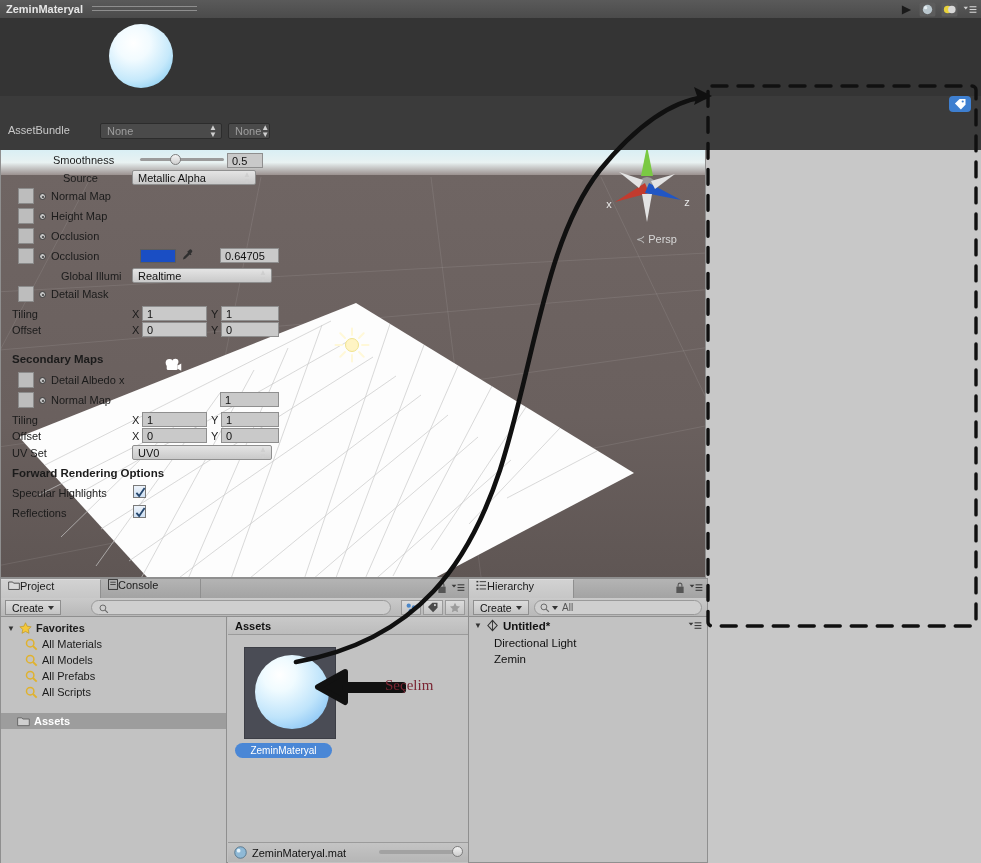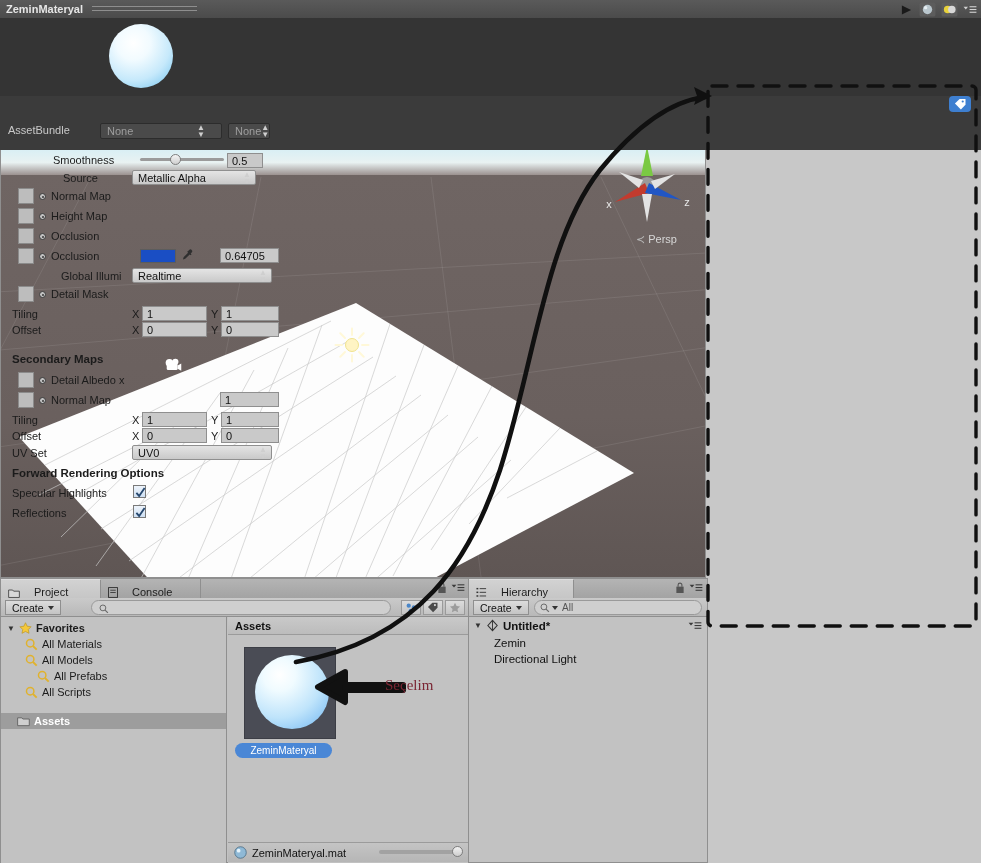--- a/index.html
+++ b/index.html
@@ -40,21 +40,21 @@
   .tb-single { position:absolute; top:5px; height:22px; display:flex; align-items:center;
                gap:5px; padding:0 9px; border:1px solid #8d8d8d; border-radius:3px;
                background:linear-gradient(#e2e2e2,#c6c6c6); font-size:11px; white-space:nowrap; }
   .caret { width:0;height:0;border-left:3.5px solid transparent;border-right:3.5px solid transparent;
            border-top:4px solid #333; display:inline-block; }
 
   
   .panel { position:absolute; background:#c2c2c2; border:1px solid #8f8f8f; }
   .tabstrip { position:absolute; left:0; top:0; height:19px; width:100%;
               background:linear-gradient(#b4b4b4,#a3a3a3); }
-  .tab { position:absolute; top:0; height:19px; display:flex; align-items:flex-end; gap:14px;
+  .tab { position:absolute; top:0; height:19px; display:flex; align-items:flex-start; gap:0;
          padding:0 10px 0 7px; font-size:11px; color:#1c1c1c; white-space:nowrap;
          border-right:1px solid #8f8f8f; }
   .tab.active { background:linear-gradient(#d2d2d2,#c6c6c6); border-top:1px solid #ddd; }
   .tab-right { position:absolute; right:4px; top:3px; display:flex; gap:4px; align-items:center; }
 
   
   #scene { left:0; top:84px; width:706px; height:494px; overflow:hidden; }
   .scene-toolbar { position:absolute; left:0; top:19px; width:100%; height:20px;
                    background:linear-gradient(#cacaca,#b8b8b8); border-bottom:1px solid #8f8f8f;
                    display:flex; align-items:center; }
@@ -174,21 +174,21 @@
   .prev-body { position:absolute; left:0; top:18px; width:100%; height:78px; background:#343434; }
   .prev-sphere { position:absolute; left:109px; top:6px; width:64px; height:64px; border-radius:50%;
                  background:radial-gradient(circle at 38% 30%, #ffffff 0%, #f2fbff 28%, #c6e9fb 62%, #8fd0f2 85%, #6fb8e0 100%); }
   .prev-sub { position:absolute; left:0; top:96px; width:100%; height:22px; background:#3b3b3b; }
   .tag-badge { position:absolute; right:10px; top:0px; width:22px; height:16px; border-radius:4px;
                background:#3e7fd0; display:flex; align-items:center; justify-content:center; }
   .prev-bottom { position:absolute; left:0; top:118px; width:100%; height:32px; background:#3b3b3b; }
   .ab-lbl { position:absolute; left:8px; top:6px; font-size:11px; color:#c9c9c9; }
   .dark-dd { position:absolute; height:16px; background:#4a4a4a; border:1px solid #2c2c2c;
              border-radius:2px; color:#9e9e9e; font-size:11px; display:flex;
-             align-items:center; justify-content:space-between; padding:0 16px 0 6px; }
+             align-items:center; justify-content:space-between; padding:0 4px 0 6px; }
   .updown { font-size:8px; line-height:7px; color:#cfcfcf; text-align:center; }
 
   
   .anno { position:absolute; pointer-events:none; }
   .anno-text { position:absolute; font-size:15px; color:#7a2533; font-family:Liberation Serif, serif; }
 </style>
 </head>
 <body>
 
 <div id="app">
@@ -580,21 +580,21 @@
         </svg>
         <span>All Materials</span>
       </div>
       <div class="tree-row" style="padding-left:24px">
         <svg width="13" height="13" viewBox="0 0 14 14">
           <circle cx="5.6" cy="5.6" r="4" fill="none" stroke="#e0b22e" stroke-width="1.6"></circle>
           <line x1="8.6" y1="8.6" x2="12.6" y2="12.6" stroke="#e0b22e" stroke-width="2"></line>
         </svg>
         <span>All Models</span>
       </div>
-      <div class="tree-row" style="padding-left:36px">
+      <div class="tree-row" style="padding-left:24px">
         <svg width="13" height="13" viewBox="0 0 14 14">
           <circle cx="5.6" cy="5.6" r="4" fill="none" stroke="#e0b22e" stroke-width="1.6"></circle>
           <line x1="8.6" y1="8.6" x2="12.6" y2="12.6" stroke="#e0b22e" stroke-width="2"></line>
         </svg>
         <span>All Prefabs</span>
       </div>
       <div class="tree-row" style="padding-left:24px">
         <svg width="13" height="13" viewBox="0 0 14 14">
           <circle cx="5.6" cy="5.6" r="4" fill="none" stroke="#e0b22e" stroke-width="1.6"></circle>
           <line x1="8.6" y1="8.6" x2="12.6" y2="12.6" stroke="#e0b22e" stroke-width="2"></line>
@@ -690,24 +690,24 @@
         <path d="M0.5 2l2.6 3 2.6-3z" fill="#3a3a3a"></path>
         <g stroke="#3a3a3a" stroke-width="1.2">
             <line x1="7" y1="2" x2="14.5" y2="2"></line>
             <line x1="7" y1="5" x2="14.5" y2="5"></line>
             <line x1="7" y1="8" x2="14.5" y2="8"></line>
           </g>
       </svg>
     </div>
     <div style="position:absolute;left:0;top:56px;width:100%">
       <div class="hr-item">
+        <span>Directional Light</span>
+      </div>
+      <div class="hr-item">
         <span>Zemin</span>
-      </div>
-      <div class="hr-item">
-        <span>Directional Light</span>
       </div>
     </div>
   </div>
 
   <div id="inspector">
     <div class="insp-topbar"></div>
     <div class="insp-tab">
       <svg width="11" height="11" viewBox="0 0 12 12">
         <circle cx="6" cy="6" r="5.3" fill="#3c3c3c"></circle>
         <rect x="5.2" y="4.6" width="1.6" height="4.4" fill="#fff"></rect>

